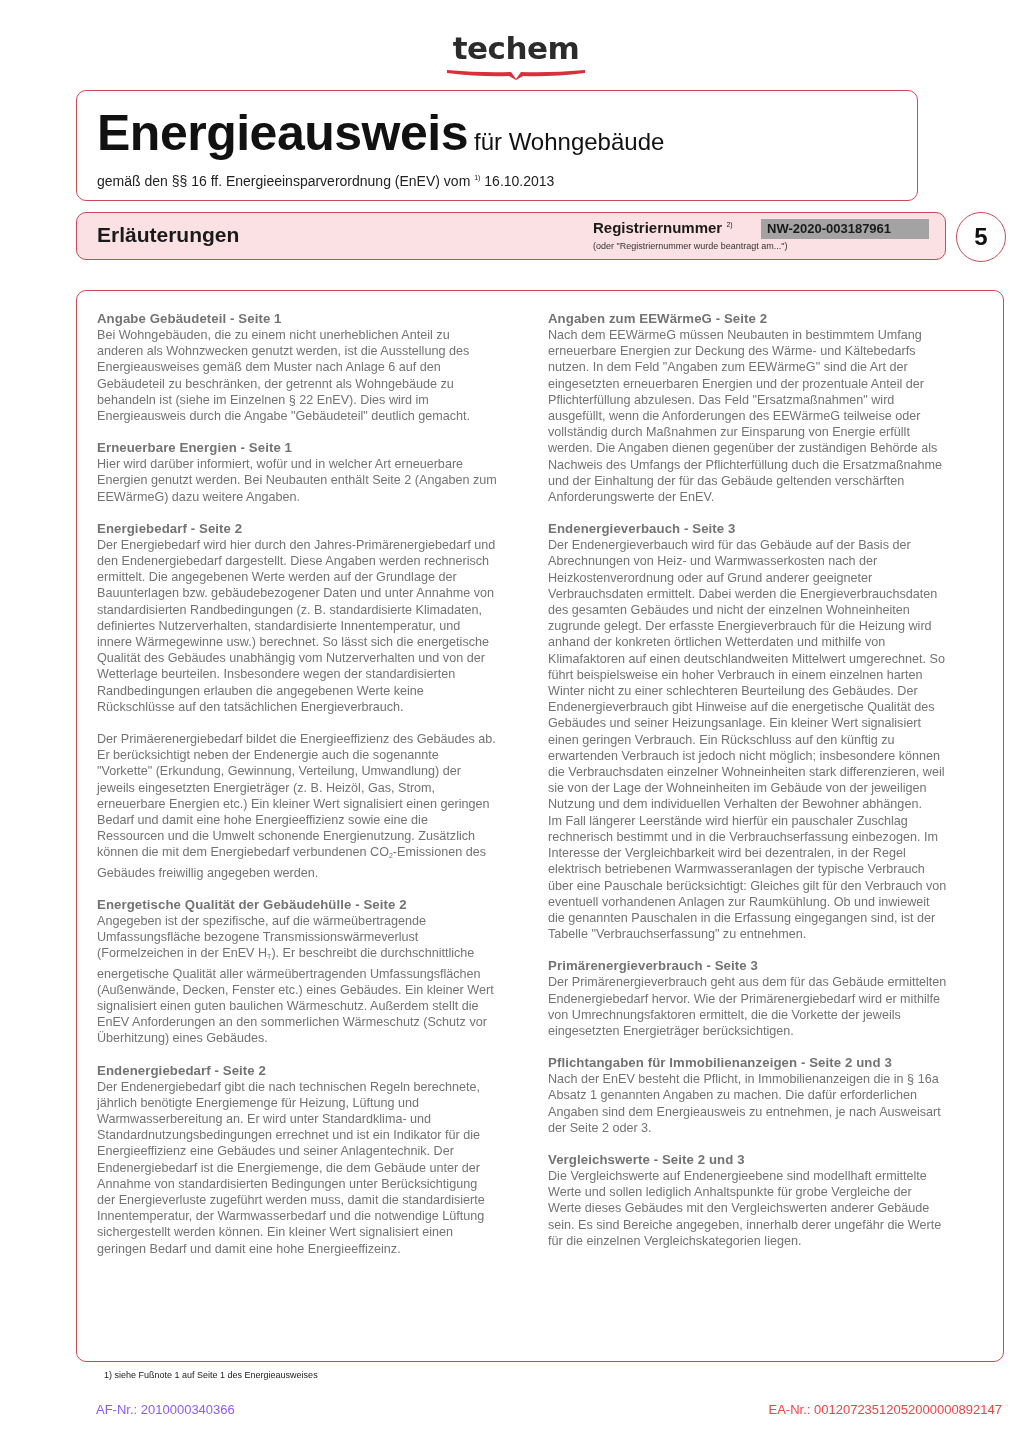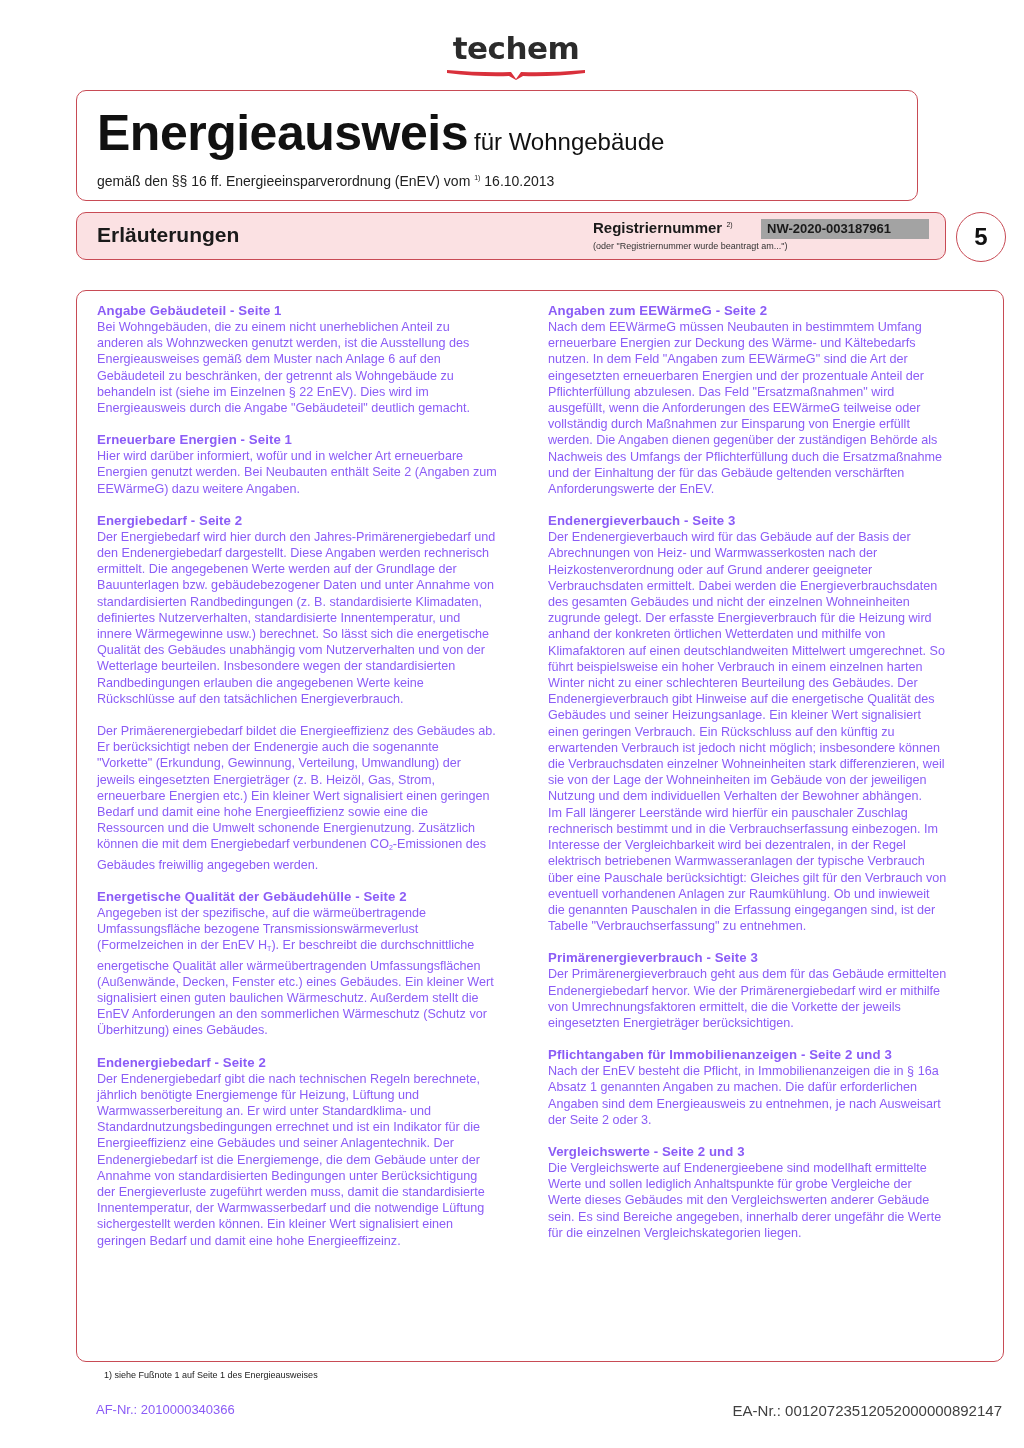--- a/index.html
+++ b/index.html
@@ -17,31 +17,31 @@
 
   .section-bar { left: 76px; top: 212px; width: 870px; height: 48px; background: #fbe1e3; padding-left: 44px; }
   .section-title { position: absolute; left: 20px; top: 10px; font-size: 21px; font-weight: bold; color: #1a1a1a; }
   .reg-label { position: absolute; left: 516px; top: 6px; font-size: 15px; font-weight: bold; color: #1a1a1a; white-space: nowrap; }
   .reg-label sup { font-size: 7px; font-weight: normal; }
   .reg-hint { position: absolute; left: 516px; top: 28px; font-size: 9px; color: #333; white-space: nowrap; }
   .reg-value { position: absolute; left: 684px; top: 6px; width: 168px; height: 20px; background: #a3a3a3; font-size: 13px; font-weight: bold; color: #1a1a1a; line-height: 20px; padding-left: 6px; box-sizing: border-box; }
   .page-circle { position: absolute; left: 956px; top: 212px; width: 50px; height: 50px; border: 1.5px solid #c84b55; border-radius: 50%; background: #fff; box-sizing: border-box; display: flex; align-items: center; justify-content: center; font-size: 24px; font-weight: bold; }
 
   .content-box { left: 76px; top: 290px; width: 928px; height: 1072px; }
-  .col { position: absolute; top: 12px; width: 400px; font-size: 12.6px; line-height: 16.2px; color: #8b5cf6; }
+  .col { position: absolute; top: 20px; width: 400px; font-size: 12.6px; line-height: 16.2px; color: #737373; }
   .col.left { left: 20px; }
   .col.right { left: 471px; }
   .sec { margin-bottom: 16px; }
   .sec h3 { margin: 0; font-size: 13.2px; font-weight: bold; line-height: 16px; letter-spacing: 0.1px; }
   .sec p { margin: 0; text-align: left; }
   .sub2 { font-size: 7px; vertical-align: -2px; }
 
   .footnote { position: absolute; left: 104px; top: 1370px; font-size: 9px; color: #222; }
   .af-nr { position: absolute; left: 96px; top: 1402px; font-size: 13px; color: #8b5cf6; }
-  .ea-nr { position: absolute; right: 22px; top: 1402px; font-size: 15px; color: #404040; }
+  .ea-nr { position: absolute; right: 22px; top: 1402px; font-size: 13px; color: #ef4444; }
 </style>
 </head>
 <body>
 
 <div class="logo">
   <span class="logo-text">techem</span>
   <svg class="logo-swoosh" viewBox="0 0 142 12">
     <path d="M2 2 Q36 5 66 4 L71 11 L76 4 Q106 5 140 2 L140 5 Q106 9 78 8 L71 12 L64 8 Q36 9 2 5 Z" fill="#d9303b"></path>
   </svg>
 </div>

